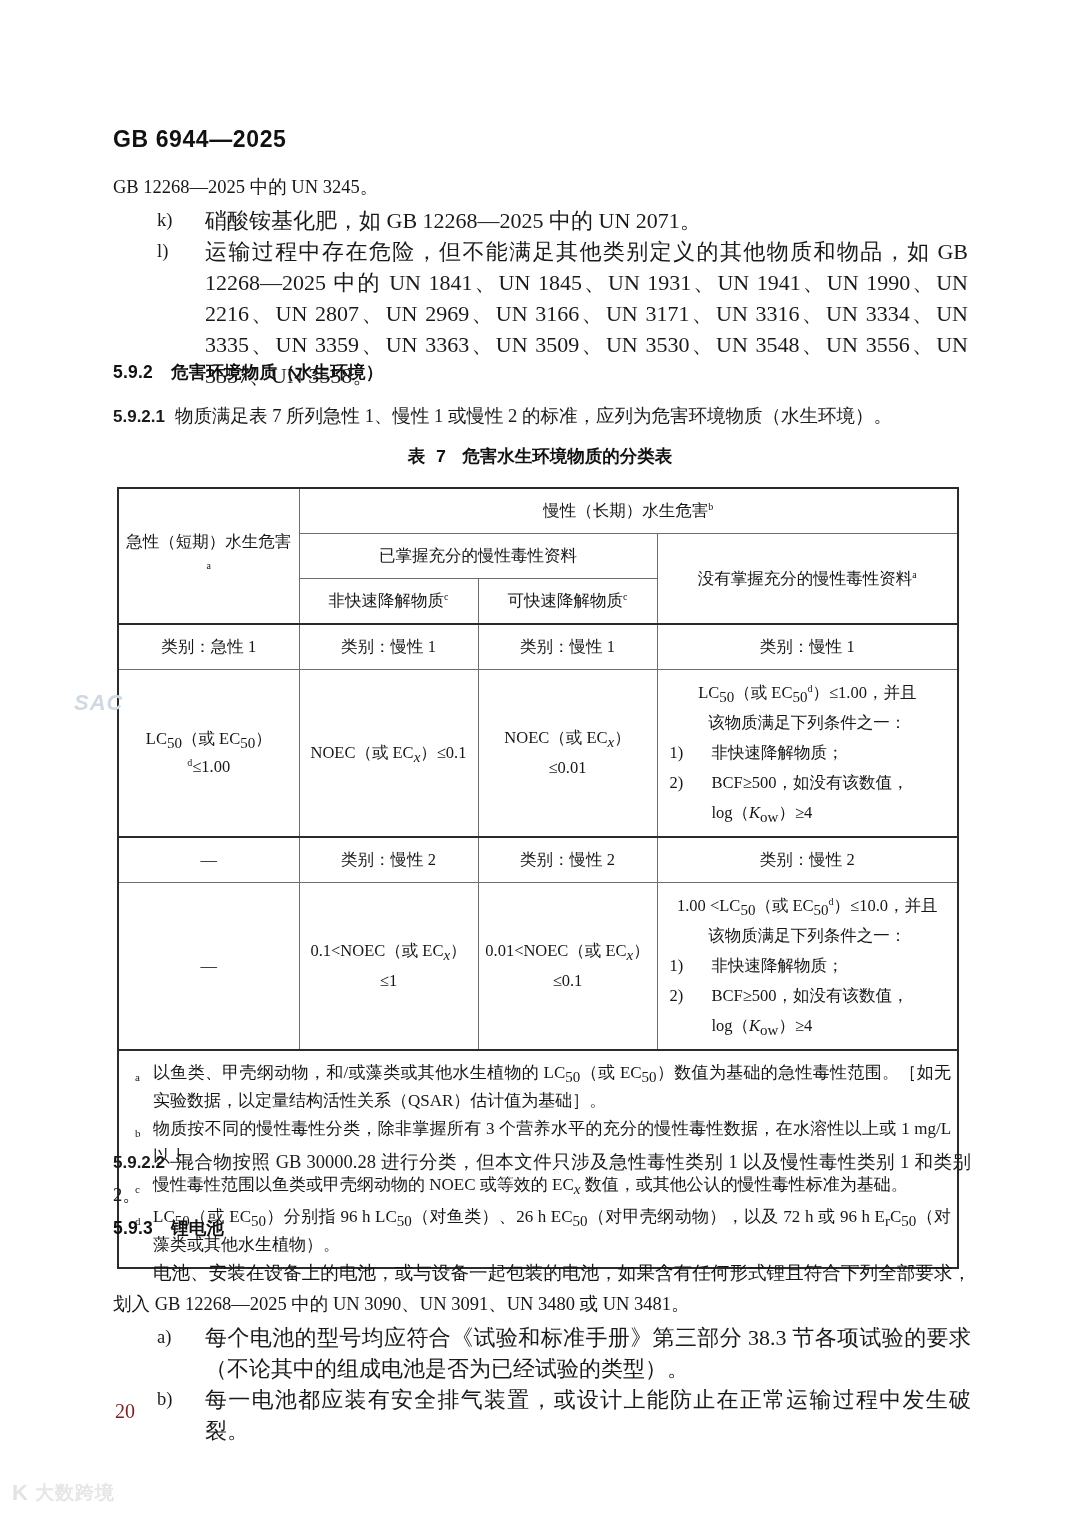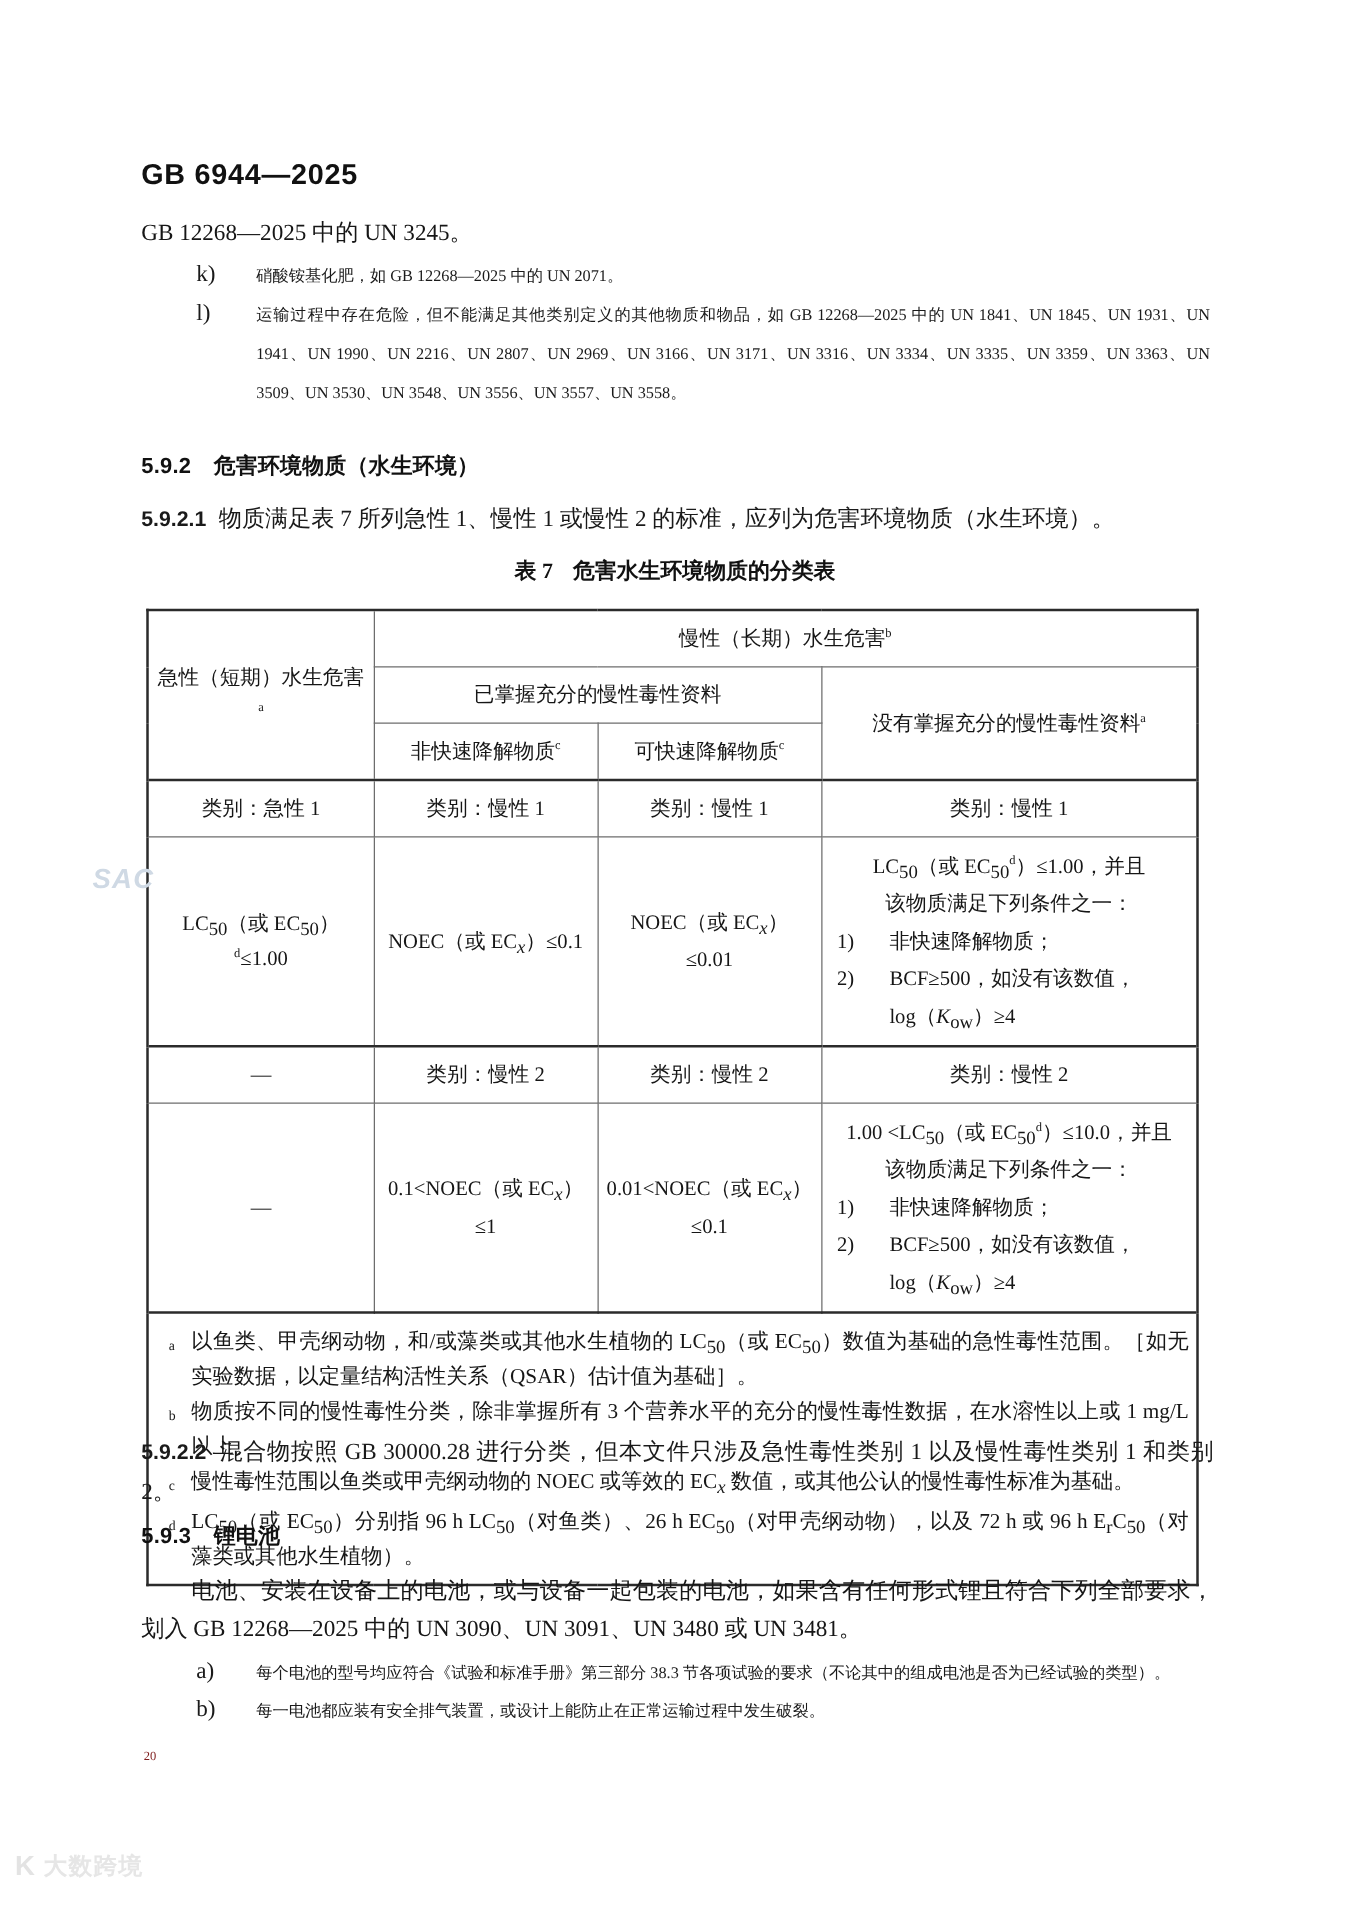--- a/index.html
+++ b/index.html
@@ -60,21 +60,21 @@
   .listrow .lbl {
     flex: 0 0 52px;
     font-size: 18.5px;
     line-height: 31px;
     text-align: left;
     padding-left: 4px;
     box-sizing: border-box;
   }
   .listrow .txt {
     flex: 1 1 auto;
-    font-size: 13px;
+    font-size: 22px;
     line-height: 31px;
     text-align: justify;
   }
 
   
   .clause-head {
     position: absolute;
     left: 113px;
     font-family: "Liberation Sans", "DejaVu Sans", sans-serif;
     font-weight: bold;
@@ -98,21 +98,21 @@
     font-size: 17px;
     margin-right: 10px;
   }
 
   
   .table-caption {
     position: absolute;
     left: 0;
     width: 1080px;
     text-align: center;
-    font-family: Liberation Serif, serif;
+    font-family: Liberation Mono, monospace;
     font-weight: bold;
     font-size: 17.5px;
     color: #111;
   }
   .table-caption .gap { display: inline-block; width: 16px; }
 
   
   .tbl-wrap {
     position: absolute;
     left: 117px;
@@ -186,21 +186,21 @@
     padding-left: 10px;
     box-sizing: border-box;
   }
   .fnrow .ftext { flex: 1 1 auto; text-align: justify; }
 
   
   .page-num {
     position: absolute;
     left: 115px;
     top: 1400px;
-    font-size: 10px;
+    font-size: 20px;
     color: #7f1d1d;
   }
 
   
   .wm-sac {
     position: absolute;
     left: 74px;
     top: 690px;
     width: 62px;
     height: 30px;

